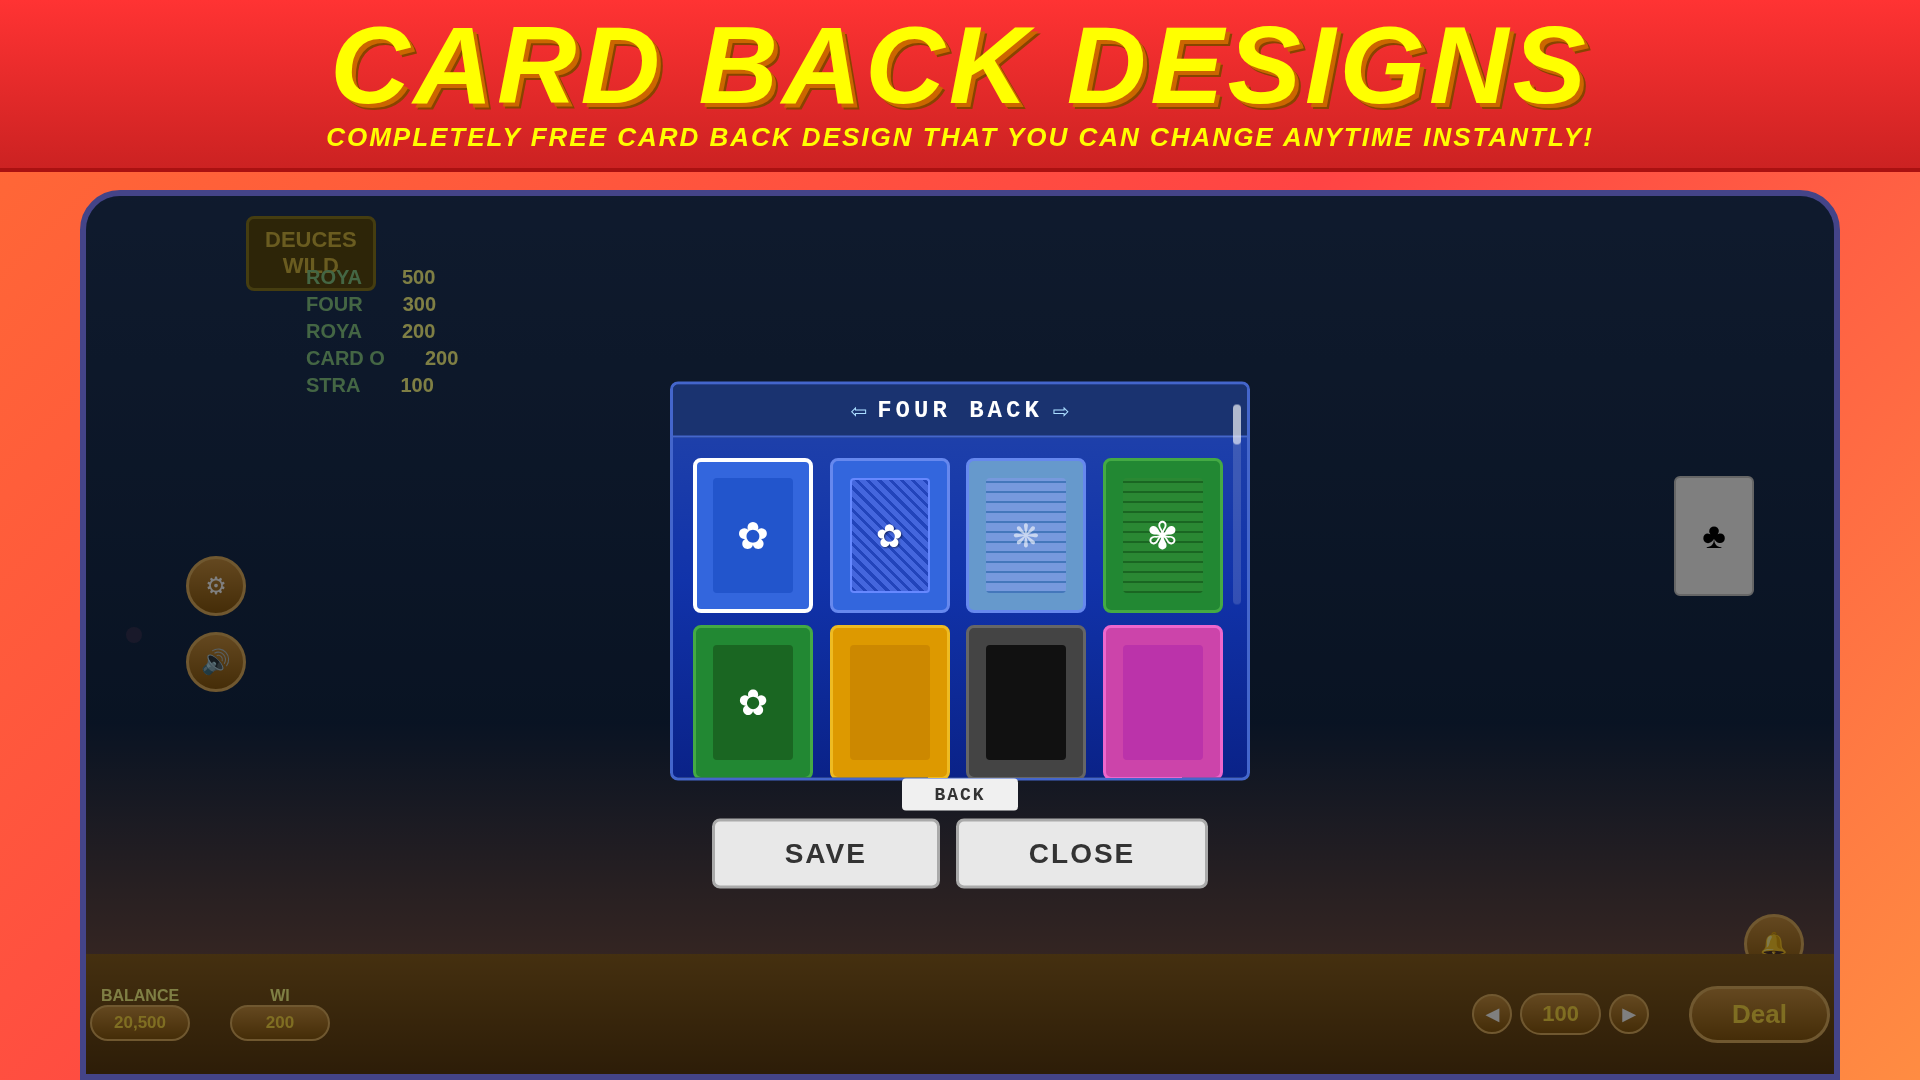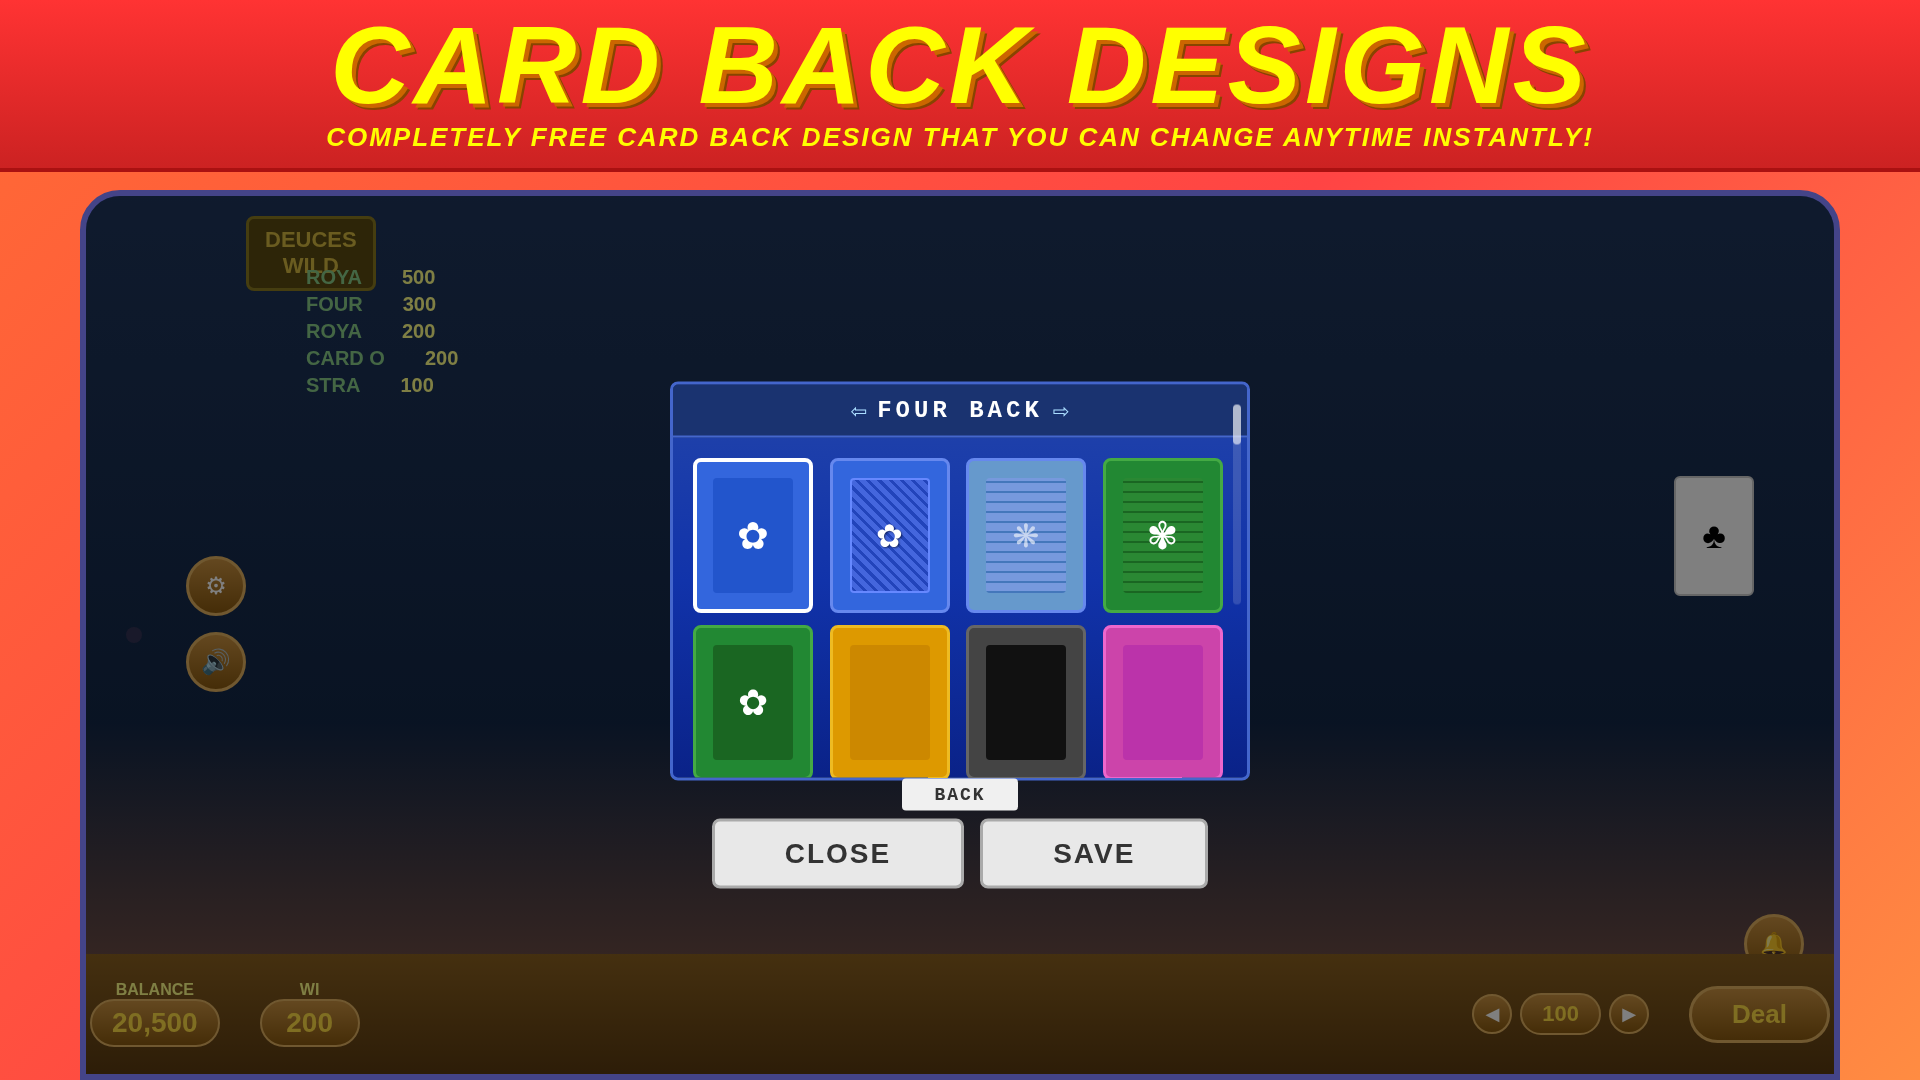--- a/index.html
+++ b/index.html
@@ -128,21 +128,21 @@
     .balance-label {
       color: #ffff88;
       font-size: 16px;
       font-weight: bold;
     }
     .balance-value {
       background: linear-gradient(180deg, #c89040 0%, #8a5a10 100%);
       border-radius: 30px;
       padding: 6px 20px;
       color: #ffdd44;
-      font-size: 28px;
+      font-size: 17px;
       font-weight: 900;
       border: 2px solid #e0b060;
       min-width: 100px;
       text-align: center;
     }
 
     .bet-controls {
       display: flex;
       align-items: center;
       gap: 8px;
@@ -460,19 +460,19 @@
           <div style="position:absolute; right:6px; top:20px; width:8px; height:200px; background:rgba(255,255,255,0.15); border-radius:4px;">
             <div style="width:8px; height:40px; background:rgba(255,255,255,0.6); border-radius:4px;"></div>
           </div>
 
         </div>
       </div>
 
       <div style="display:flex; flex-direction:column; align-items:center; gap:0; width:100%;">
         <div style="background:#f0f0f0; color:#333; font-size:18px; font-weight:900; padding:6px 32px; border-radius:4px; letter-spacing:2px; font-family:'Courier New', monospace; margin-bottom:0; margin-top:-2px; z-index:10;">BACK</div>
         <div style="display:flex; gap:16px; margin-top:8px;">
+          <button style="background:#e8e8e8; border:3px solid #aaaaaa; border-radius:8px; padding:16px 70px; font-size:28px; font-weight:900; color:#333; cursor:pointer; letter-spacing:2px; font-family:'Arial Black',Arial,sans-serif;">SAVE</button>
           <button style="background:#e8e8e8; border:3px solid #aaaaaa; border-radius:8px; padding:16px 70px; font-size:28px; font-weight:900; color:#333; cursor:pointer; letter-spacing:2px; font-family:'Arial Black',Arial,sans-serif;">CLOSE</button>
-          <button style="background:#e8e8e8; border:3px solid #aaaaaa; border-radius:8px; padding:16px 70px; font-size:28px; font-weight:900; color:#333; cursor:pointer; letter-spacing:2px; font-family:'Arial Black',Arial,sans-serif;">SAVE</button>
         </div>
       </div>
     </div>
   </div>
 </div>
 
 </body></html>

